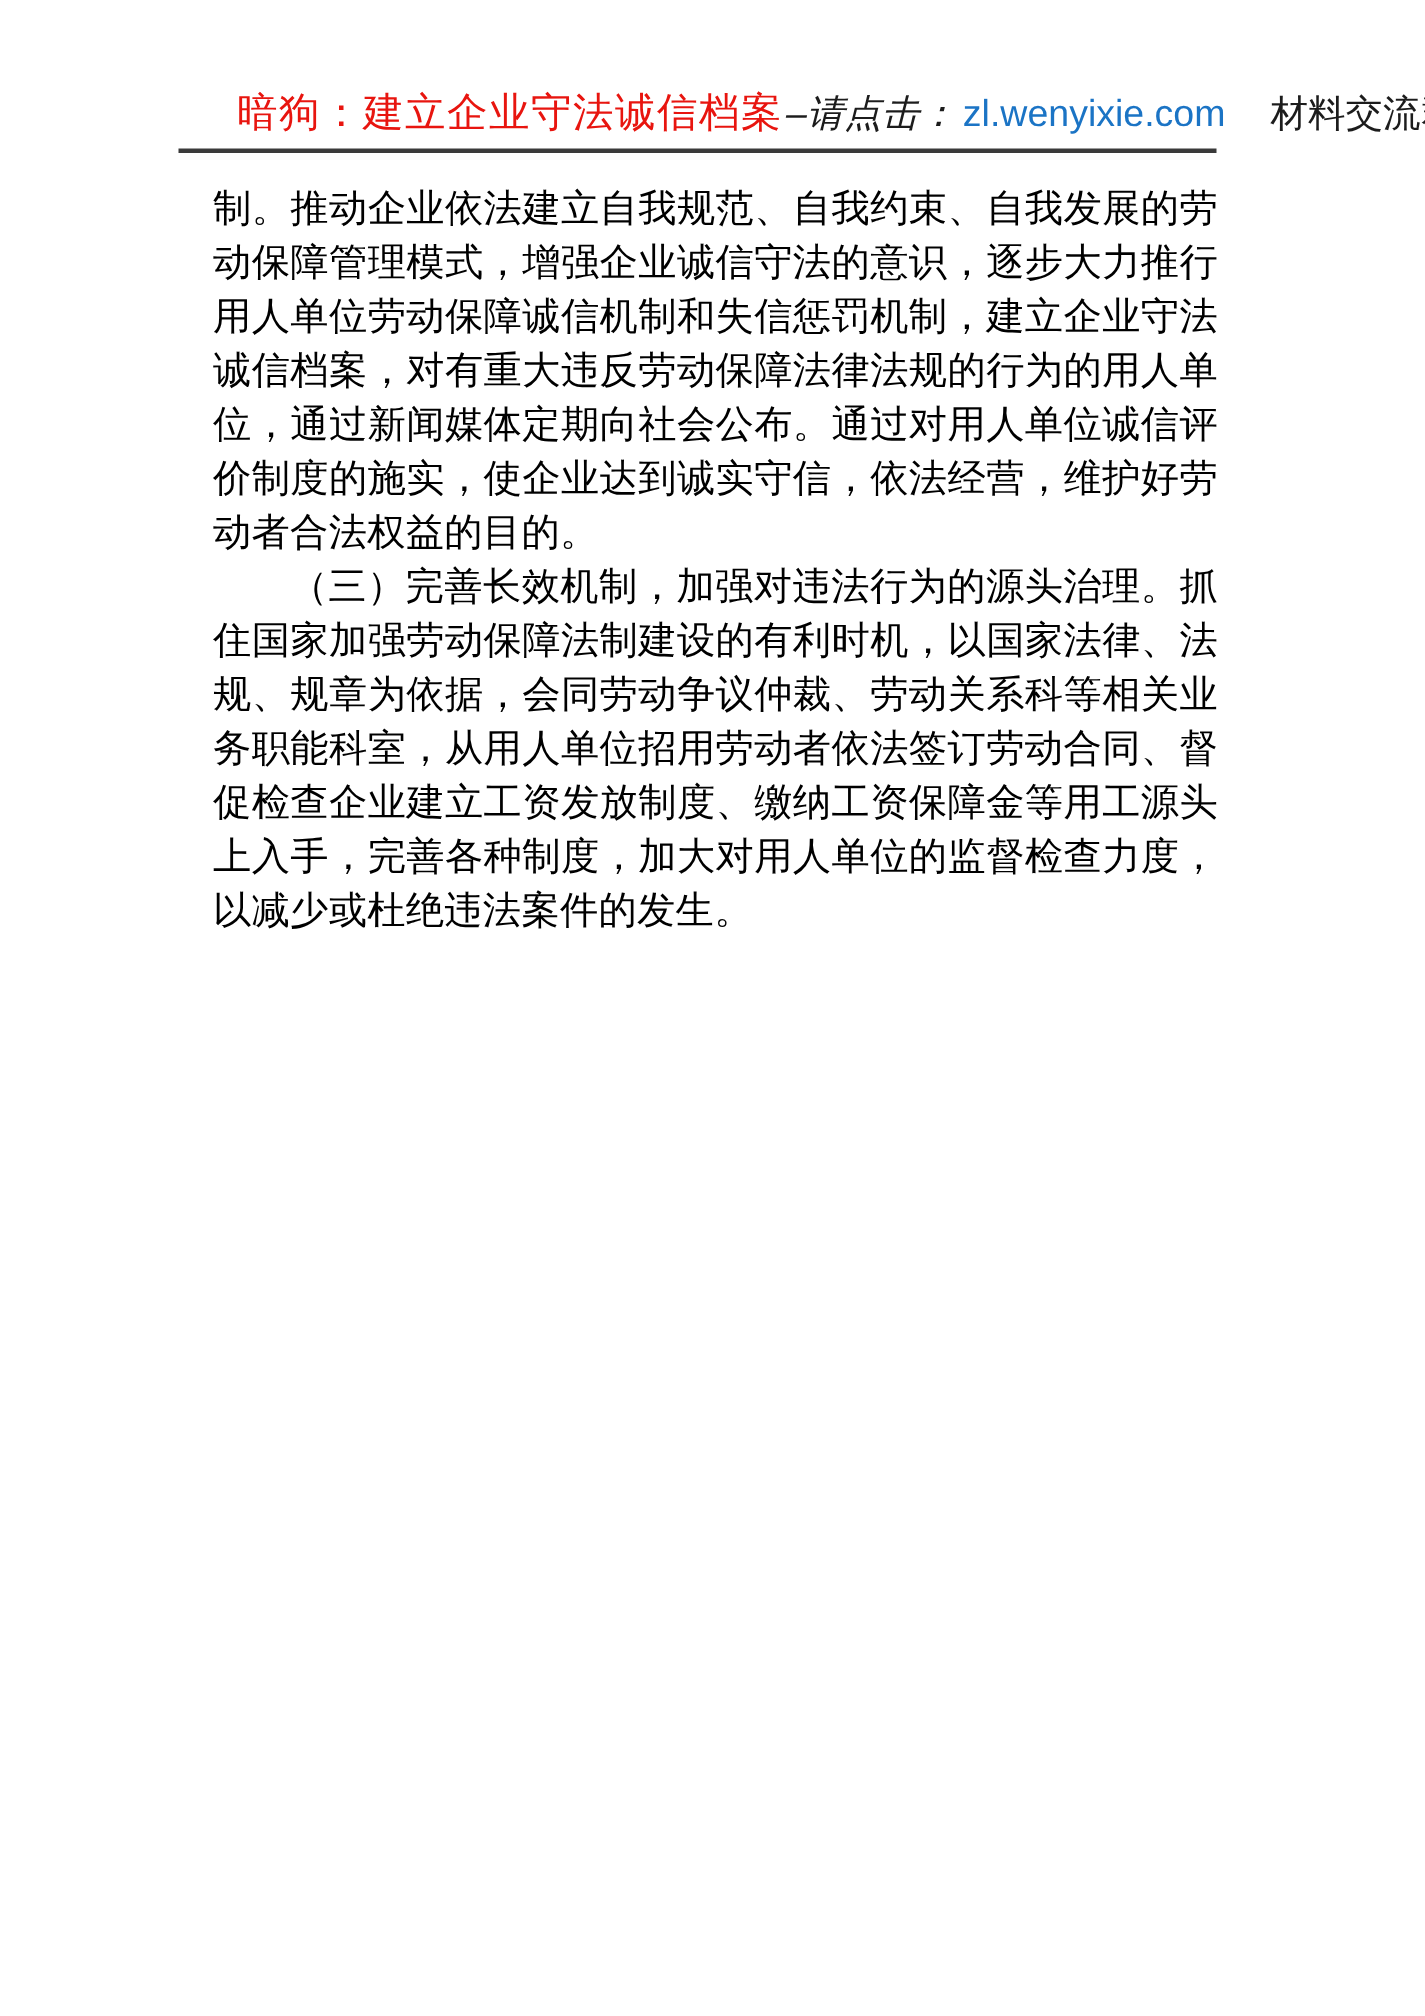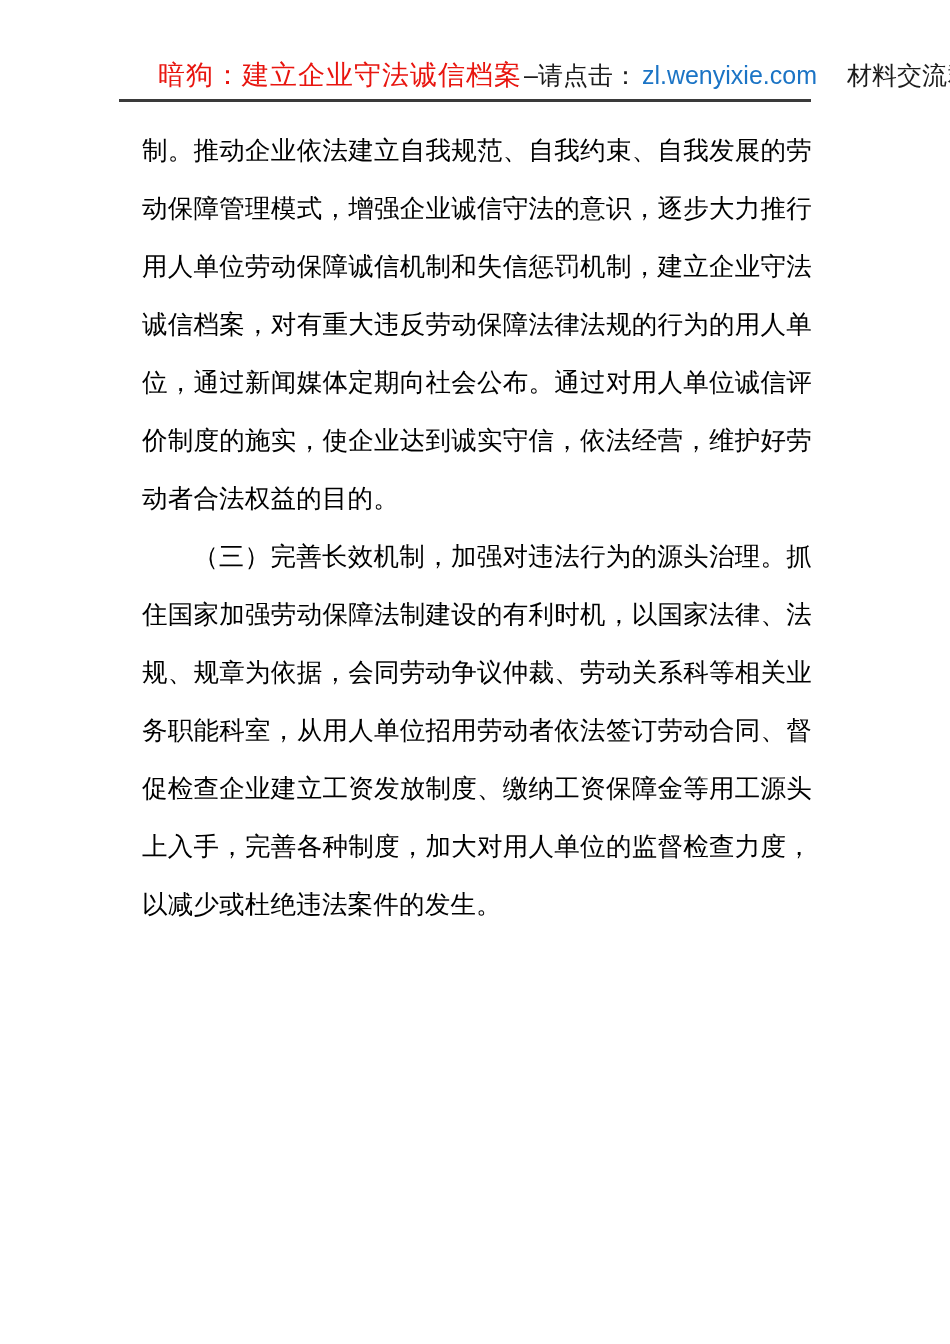--- a/index.html
+++ b/index.html
@@ -33,20 +33,21 @@
     line-height:34px;
   }
   .promo .brand{
     color:var(--brand-red,#e8150f);
     font-size:27px;
     letter-spacing:1px;
   }
   .promo .hint{
     color:var(--ink,#1c1c1c);
     margin-left:2px;
+    font-style:italic;
   }
   .promo .link{
     color:var(--link-blue,#1b74c5);
     text-decoration:none;
     margin-left:4px;
   }
   .promo .note{
     color:var(--ink,#1c1c1c);
     margin-left:30px;
   }
@@ -63,21 +64,21 @@
     position:absolute;
     left:142px;
     top:121px;
     width:670px;
     color:var(--body-ink,#000000);
     font-family:"DejaVu Serif","Liberation Serif",serif;
   }
   .doc p{
     margin:0;
     font-size:25.5px;
-    line-height:58px;
+    line-height:36px;
     text-align:justify;
     text-justify:inter-ideograph;
     letter-spacing:0.2px;
   }
   .doc p.indent{ text-indent:2em; }
   .doc .lead{ font-weight:400; }
 </style>
 </head>
 <body>
 

